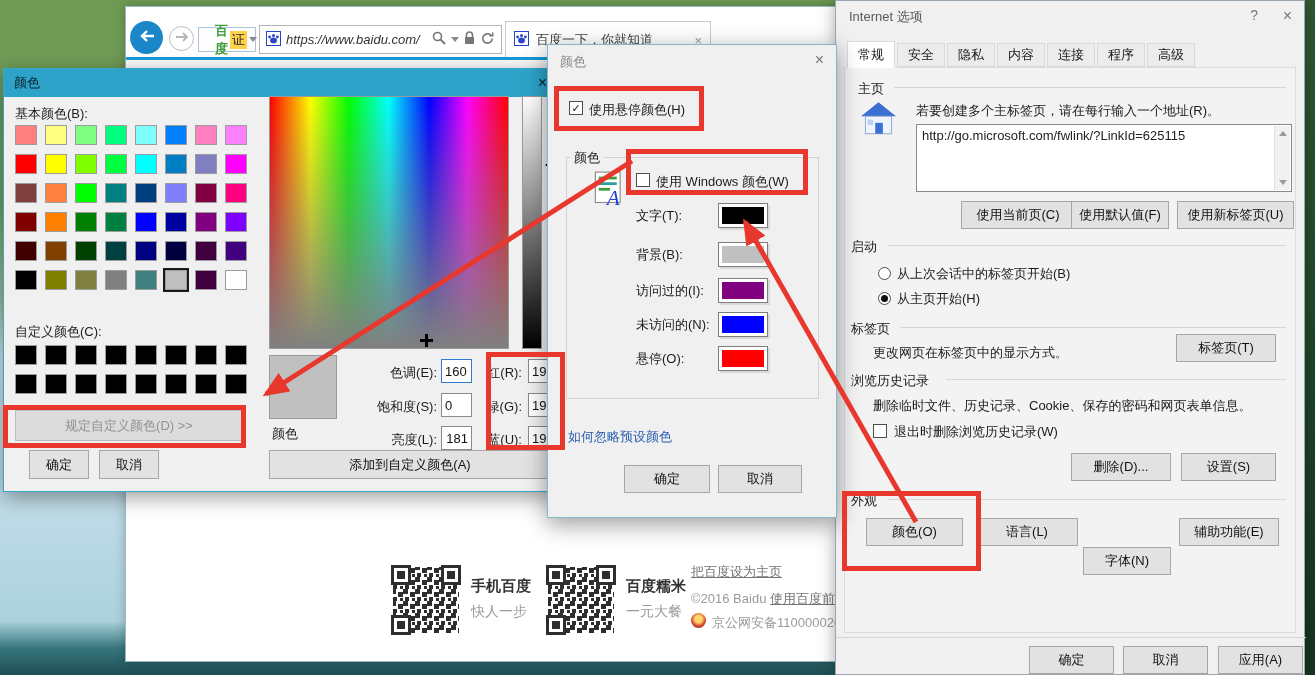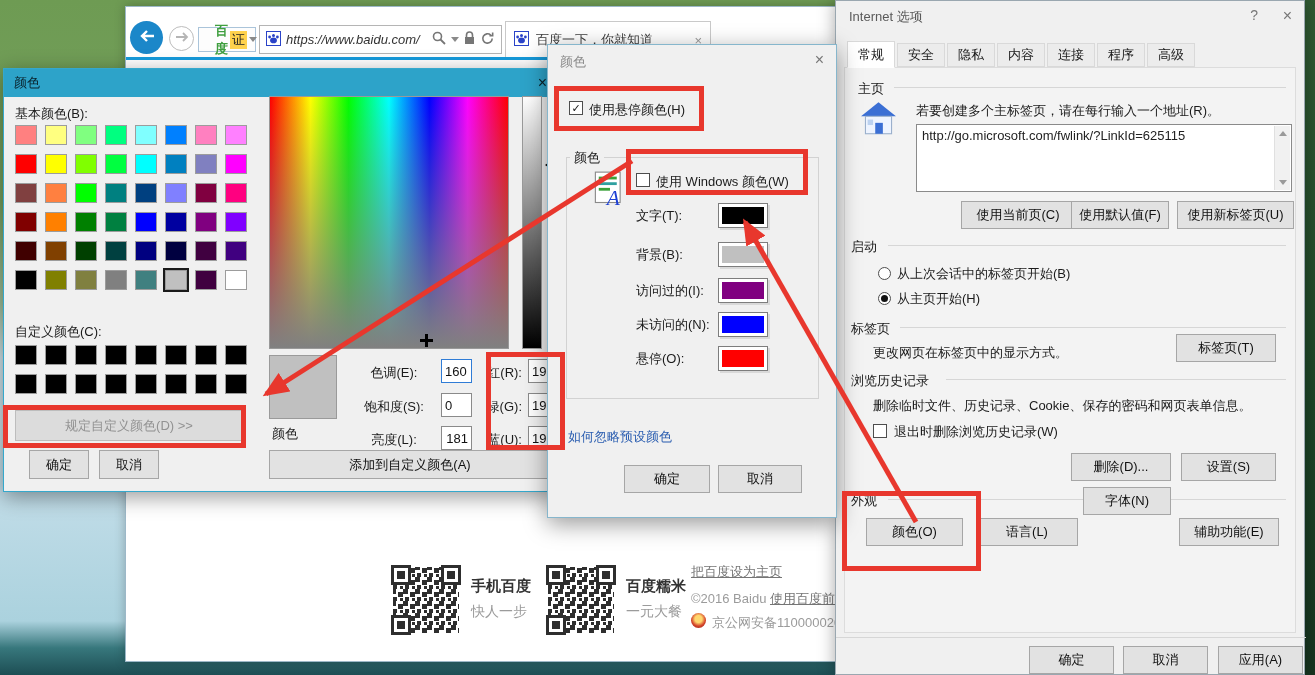--- a/index.html
+++ b/index.html
@@ -55,21 +55,21 @@
     background:linear-gradient(to bottom,rgba(128,128,128,0),rgba(128,128,128,1)),
     linear-gradient(to right,#f00 0%,#ff0 17%,#0f0 33%,#0ff 50%,#00f 67%,#f0f 83%,#f00 100%);}
   #lumbar{position:absolute;left:518px;top:27px;width:20px;height:253px;border:1px solid #999;
     background:linear-gradient(#fff,#000);}
   #lumptr{position:absolute;left:541px;top:90px;width:0;height:0;
     border-top:6px solid transparent;border-bottom:6px solid transparent;border-right:9px solid #000;}
   #xhair{position:absolute;left:150px;top:237px;width:13px;height:13px;}
   #xhair::before{content:"";position:absolute;left:0;top:5px;width:13px;height:3px;background:#000;}
   #xhair::after{content:"";position:absolute;left:5px;top:0;width:3px;height:13px;background:#000;}
   #cprev{position:absolute;left:265px;top:286px;width:68px;height:64px;background:#c0c0c0;border:1px solid #9a9a9a;}
-  .hsllab{position:absolute;width:86px;text-align:center;}
+  .hsllab{position:absolute;width:86px;text-align:right;}
   .rgblab{position:absolute;width:36px;text-align:right;}
   
   #iedlg{position:absolute;left:547px;top:44px;width:290px;height:474px;background:#f0f0f0;
     border:1px solid #86b6cc;box-shadow:0 6px 22px rgba(0,0,0,.4);z-index:4;}
   #iedlg .dtitle{position:absolute;left:12px;top:8px;color:#8a8a8a;}
   .dclose{position:absolute;top:6px;right:12px;color:#777;font-size:16px;cursor:default;}
   #iegroup{position:absolute;left:18px;top:112px;width:253px;height:242px;border:1px solid #d2d2d2;}
   #iegrouplab{position:absolute;left:22px;top:104px;background:#f0f0f0;padding:0 4px;color:#1b1b1b;}
   .crow-lab{position:absolute;left:88px;color:#1b1b1b;}
   .cswatch{position:absolute;left:170px;width:50px;height:25px;background:#fff;border:1px solid #7d7d7d;
@@ -267,21 +267,21 @@
     <div class="seclab" style="left:37px;top:396px">删除临时文件、历史记录、Cookie、保存的密码和网页表单信息。</div>
     <div class="checkbox" style="left:37px;top:423px"></div>
     <div class="seclab" style="left:58px;top:422px">退出时删除浏览历史记录(W)</div>
     <div class="btn" style="left:235px;top:452px;width:100px;height:28px">删除(D)...</div>
     <div class="btn" style="left:345px;top:452px;width:95px;height:28px">设置(S)</div>
 
     <div class="seclab" style="left:15px;top:491px">外观</div>
     <div class="hr" style="left:52px;top:498px;width:398px"></div>
     <div class="btn" style="left:30px;top:517px;width:97px;height:28px">颜色(O)</div>
     <div class="btn" style="left:140px;top:517px;width:102px;height:28px">语言(L)</div>
-    <div class="btn" style="left:247px;top:486px;width:88px;height:28px">字体(N)</div>
+    <div class="btn" style="left:247px;top:546px;width:88px;height:28px">字体(N)</div>
     <div class="btn" style="left:343px;top:517px;width:100px;height:28px">辅助功能(E)</div>
 
     <div class="hr" style="left:0;top:636px;width:470px"></div>
     <div class="btn" style="left:193px;top:645px;width:85px;height:28px">确定</div>
     <div class="btn" style="left:287px;top:645px;width:85px;height:28px">取消</div>
     <div class="btn" style="left:382px;top:645px;width:85px;height:28px">应用(A)</div>
   </div>
 
   <div id="cdlg">
     <div id="cdlg-title">

